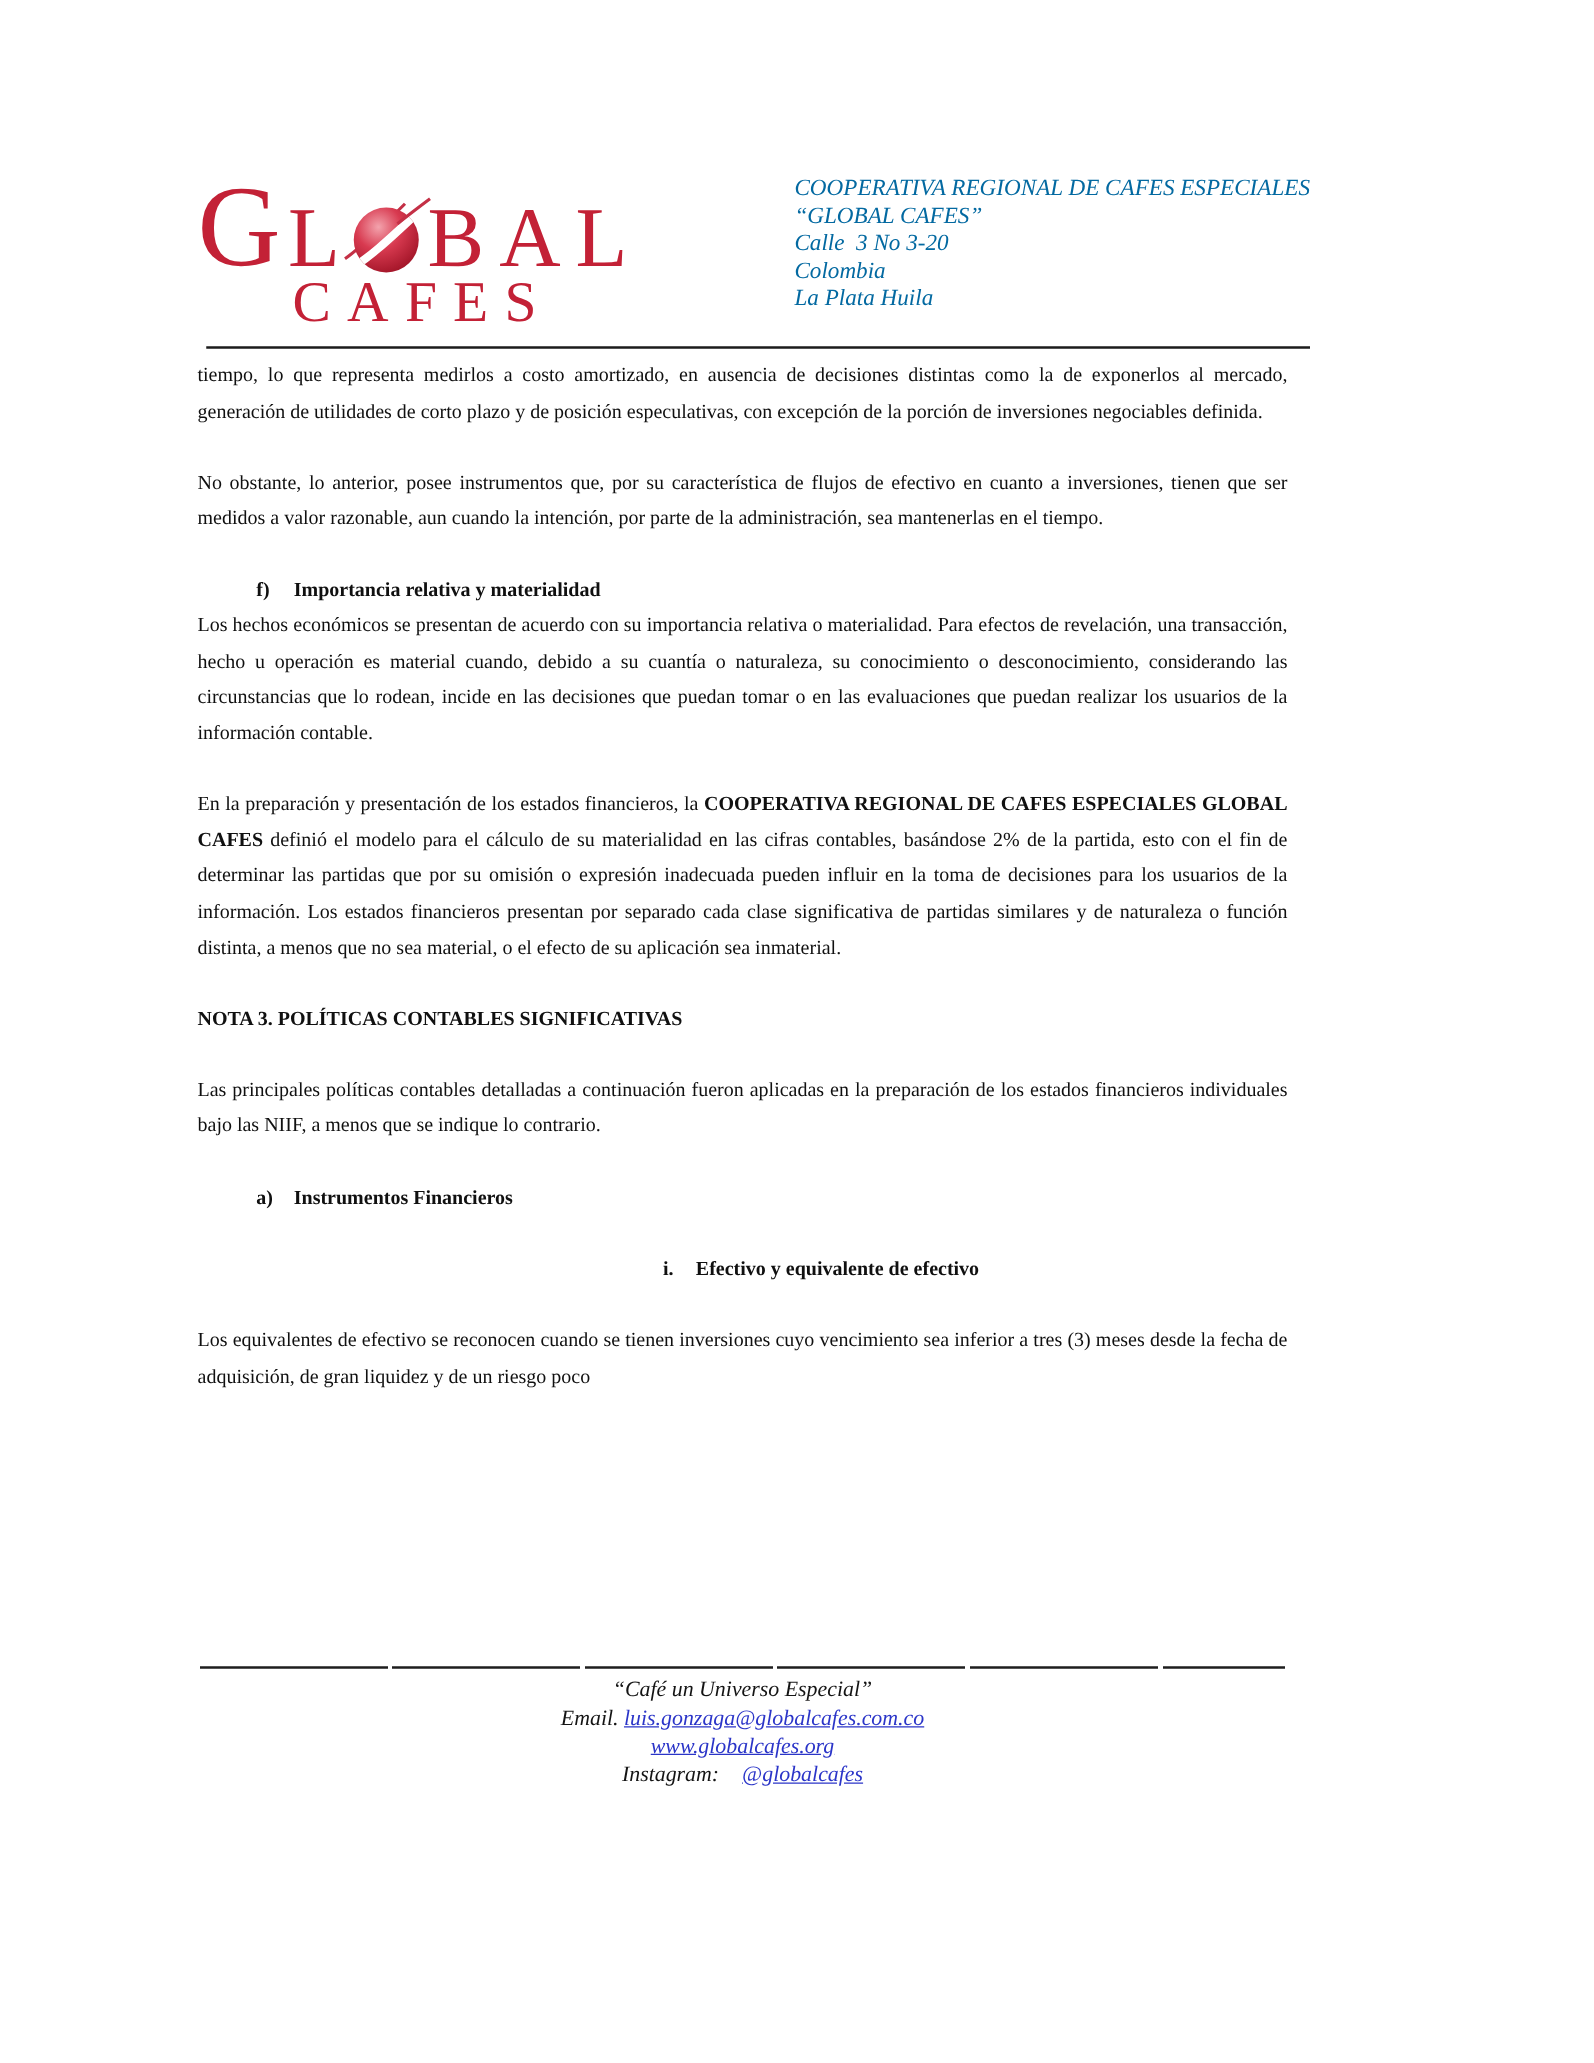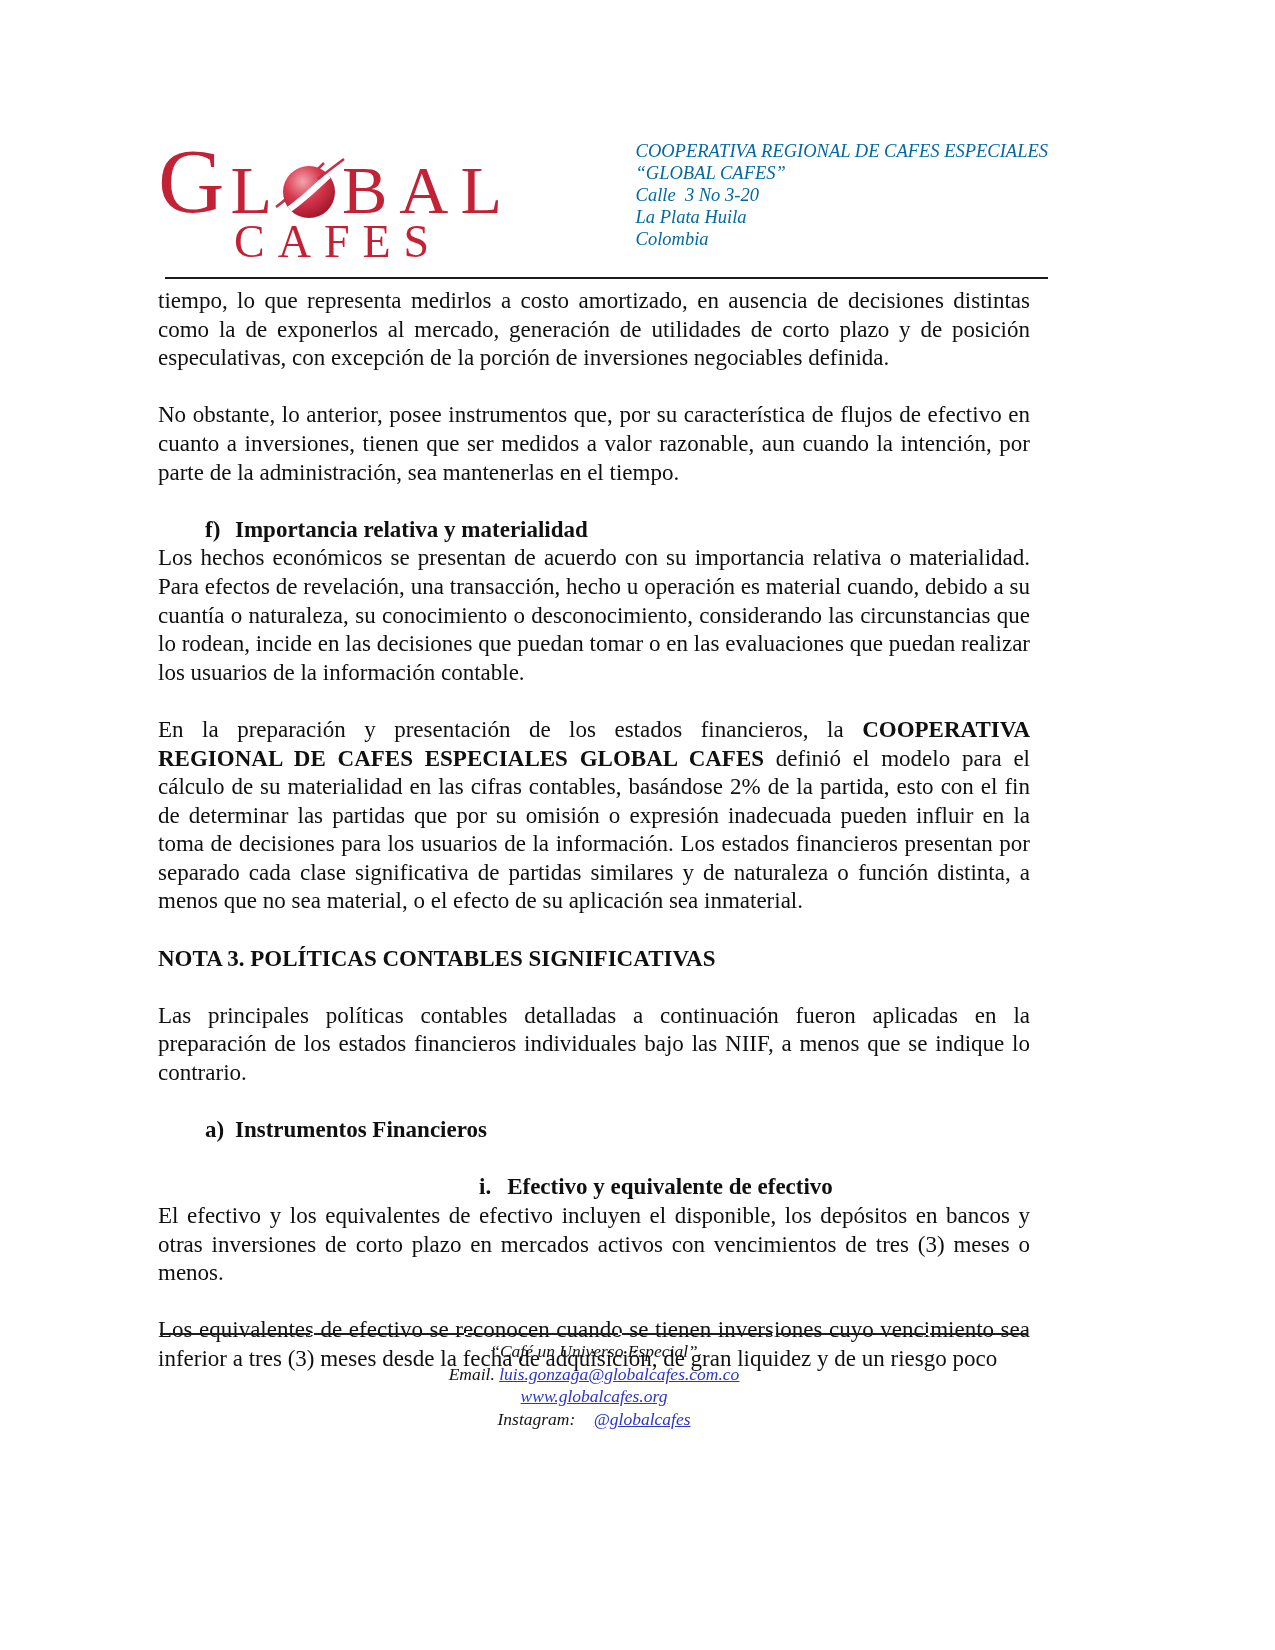--- a/index.html
+++ b/index.html
@@ -33,21 +33,21 @@
   .company-line { white-space:pre-wrap; }
 
   .header-rule {
     position:absolute; left:165px; top:277px; width:883px;
     border-top:2px solid #1c1c1c;
   }
 
   
   .body-text {
     position:absolute; left:158px; top:287px; width:872px;
-    font-size:23px; line-height:28.6px;
+    font-size:16px; line-height:28.6px;
     text-align:justify;
   }
   .body-text p { margin:0; }
   .sp { margin-top:28.6px !important;font-family:Liberation Serif, serif; }
 
   .h-item  { font-weight:bold; text-align:left; padding-left:47px; }
   .h-label { display:inline-block; min-width:30px; }
   .h-sub   { font-weight:bold; text-align:center; padding-left:108px; }
   .h-sub .h-label { min-width:44px; }
   .h-main  { font-weight:bold; text-align:left; }
@@ -98,22 +98,22 @@
           </svg></span>
           <span class="lg-bal">BAL</span>
       </div>
       <div class="logo-bottom">CAFES</div>
     </div>
 
     <div class="company">
       <div class="company-line">COOPERATIVA REGIONAL DE CAFES ESPECIALES</div>
       <div class="company-line">“GLOBAL CAFES”</div>
       <div class="company-line">Calle  3 No 3-20</div>
+      <div class="company-line">Colombia</div>
       <div class="company-line">La Plata Huila</div>
-      <div class="company-line">Colombia</div>
     </div>
   </div>
 
   <div class="header-rule"></div>
 
   <div class="body-text">
     <p>tiempo, lo que representa medirlos a costo amortizado, en ausencia de decisiones distintas como la de exponerlos al mercado, generación de utilidades de corto plazo y de posición especulativas, con excepción de la porción de inversiones negociables definida.</p>
 
     <p class="sp">No obstante, lo anterior, posee instrumentos que, por su característica de flujos de efectivo en cuanto a inversiones, tienen que ser medidos a valor razonable, aun cuando la intención, por parte de la administración, sea mantenerlas en el tiempo.</p>
 
@@ -122,21 +122,20 @@
 
     <p class="sp"><span>En la preparación y presentación de los estados financieros, la </span><span class="b">COOPERATIVA REGIONAL DE CAFES ESPECIALES GLOBAL CAFES</span><span> definió el modelo para el cálculo de su materialidad en las cifras contables, basándose 2% de la partida, esto con el fin de determinar las partidas que por su omisión o expresión inadecuada pueden influir en la toma de decisiones para los usuarios de la información. Los estados financieros presentan por separado cada clase significativa de partidas similares y de naturaleza o función distinta, a menos que no sea material, o el efecto de su aplicación sea inmaterial.</span></p>
 
     <p class="h-main sp">NOTA 3. POLÍTICAS CONTABLES SIGNIFICATIVAS</p>
 
     <p class="sp">Las principales políticas contables detalladas a continuación fueron aplicadas en la preparación de los estados financieros individuales bajo las NIIF, a menos que se indique lo contrario.</p>
 
     <p class="h-item sp"><span class="h-label">a)</span><span>Instrumentos Financieros</span></p>
 
     <p class="h-sub sp"><span class="h-label">i.</span><span>Efectivo y equivalente de efectivo</span></p>
-    <p>El efectivo y los equivalentes de efectivo incluyen el disponible, los depósitos en bancos y otras inversiones de corto plazo en mercados activos con vencimientos de tres (3) meses o menos.</p>
 
     <p class="sp">Los equivalentes de efectivo se reconocen cuando se tienen inversiones cuyo vencimiento sea inferior a tres (3) meses desde la fecha de adquisición, de gran liquidez y de un riesgo poco</p>
   </div>
 
   <div class="footer">
     <div class="footer-rule"></div>
     <div>“Café un Universo Especial”</div>
     <div><span>Email. </span><a class="lnk">luis.gonzaga@globalcafes.com.co</a></div>
     <div><a class="lnk">www.globalcafes.org</a></div>
     <div><span>Instagram: </span><a class="lnk lnk-bold">@globalcafes</a></div>

